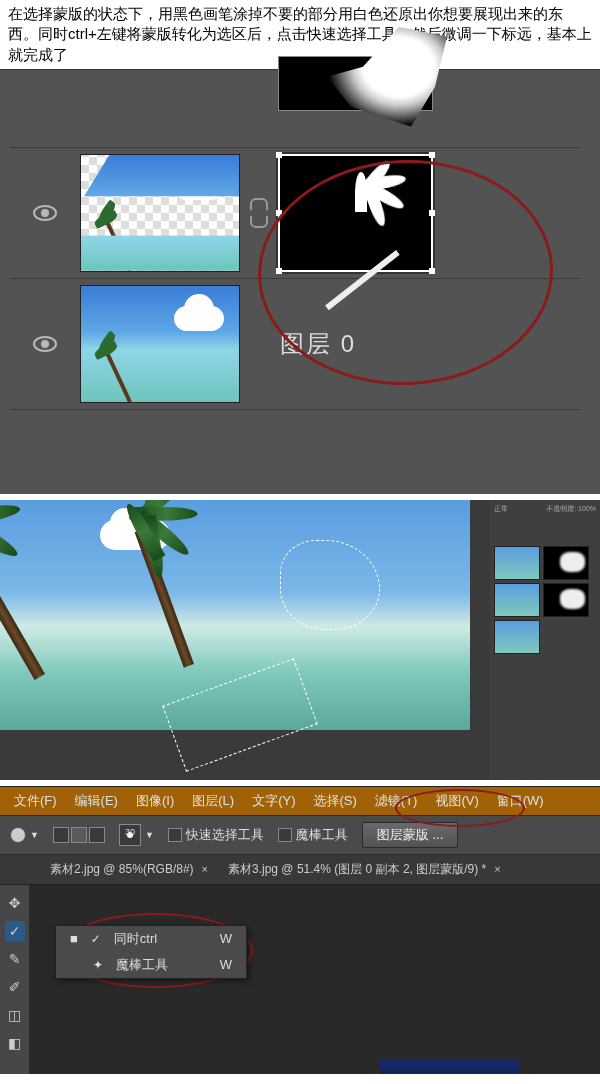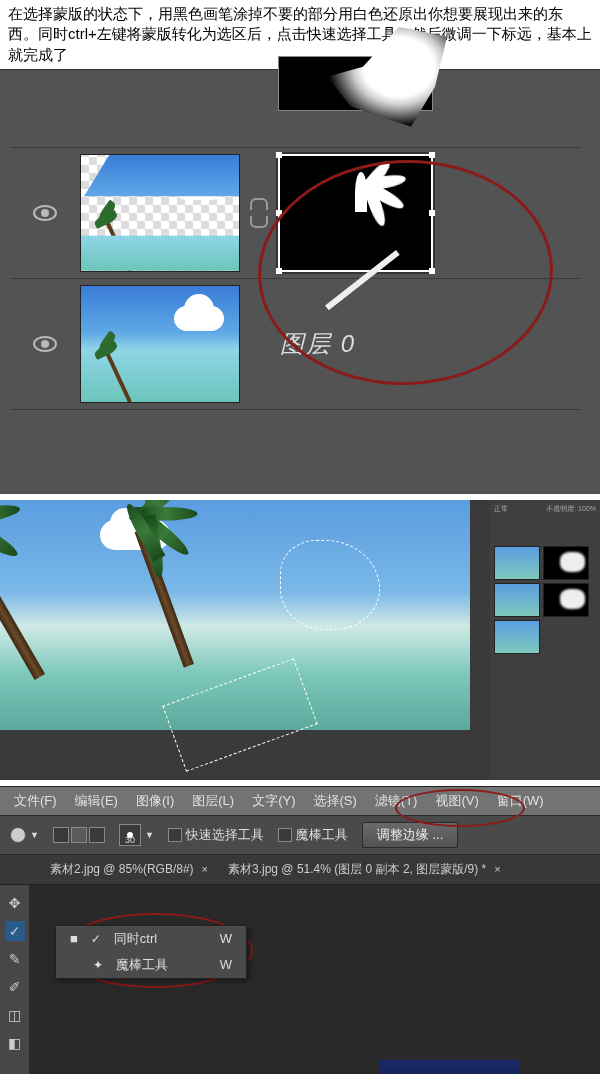--- a/index.html
+++ b/index.html
@@ -1,19 +1,19 @@
 <!DOCTYPE html>
 <html><head>
 <meta charset="utf-8">
 <style>
 * { margin: 0; padding: 0; box-sizing: border-box; }
 body { width: 600px; background: #fff; font-family: "Microsoft YaHei", sans-serif; }
 .instruction { padding: 4px 8px; font-size: 15px; line-height: 1.35; color: #000; background: #fff; }
 .panel1 { background: #535353; padding: 10px 20px 10px 10px; position: relative; height: 425px; border-top: 1px solid #333; }
-.layer-row { display: flex; align-items: center; border-bottom: 1px solid #3a3a3a; padding: 6px 0; font-style: italic; }
+.layer-row { display: flex; align-items: center; border-bottom: 1px solid #3a3a3a; padding: 6px 0; }
 .eye-col { width: 70px; display: flex; justify-content: center; align-items: center; }
 .eye { width: 24px; height: 16px; border: 2px solid #b8b8b8; border-radius: 50%; position: relative; }
 .eye::after { content:''; width: 8px; height: 8px; background: #b8b8b8; border-radius: 50%; position: absolute; top: 2px; left: 6px; }
 .thumb-group { display: flex; align-items: center; gap: 10px; }
 .thumb { width: 160px; height: 118px; background: linear-gradient(180deg,#3a7cd8 0%,#5fa8e6 40%,#8fd5e8 55%,#6cc5ba 100%); border: 1px solid #222; position: relative; overflow: hidden; }
 .thumb.checker { background: repeating-conic-gradient(#ddd 0% 25%, #fff 0% 50%) 0/16px 16px; }
 .thumb.checker::after { content:''; position:absolute; inset:0; background: linear-gradient(180deg,#3a7cd8 0%,#5fa8e6 35%,transparent 36%), linear-gradient(0deg,#6cc5ba 0%,#8fd5e8 30%,transparent 31%); clip-path: polygon(18% 0,100% 0,100% 100%,0 100%,0 40%); }
 .palm { position:absolute; bottom:0; left:30%; width:4px; height:60px; background:#5a3a1a; transform: rotate(-25deg); transform-origin: bottom; }
 .palm::before, .palm::after { content:''; position:absolute; top:-2px; left:-10px; width:24px; height:10px; background:#2d6a2d; border-radius: 50% 10% 50% 10%; }
 .palm::after { left:-6px; top:-8px; transform: rotate(-30deg); }
@@ -50,21 +50,21 @@
 .marquee { position:absolute; border: 1px dashed #fff; }
 .marq1 { top:40px; left:280px; width:100px; height:90px; border-radius: 40% 60% 50% 50%; }
 .marq2 { top:180px; left:170px; width:140px; height:70px; transform: rotate(-20deg); }
 .side2 { width:110px; background:#3f3f3f; padding:4px; font-size:8px; color:#aaa; }
 .mini-layers { display:flex; flex-wrap:wrap; gap:3px; margin-top:22px; }
 .mini { width:46px; height:34px; background: linear-gradient(180deg,#5a9de0,#7fc9bc); border:1px solid #222; }
 .mini.mask { background:#000; position:relative; }
 .mini.mask::after { content:''; position:absolute; top:5px; right:3px; width:25px; height:20px; background:#eee; border-radius:40%; filter: blur(1px);}
 .side2-top { height:20px; display:flex; justify-content:space-between; font-size:7px; }
 
-.panel3 { background:#737373; position: relative; height: 288px; border-top: 1px solid #222; margin-top:6px; }
+.panel3 { background:#a16207; position: relative; height: 288px; border-top: 1px solid #222; margin-top:6px; }
 .menubar { display:flex; gap: 18px; padding: 5px 14px; font-size: 13px; color:#e0e0e0; border-bottom: 1px solid #2a2a2a; }
 .menubar span { cursor: default; }
 .optbar { display:flex; align-items:center; gap:14px; padding: 6px 10px; background:#4a4a4a; border-bottom: 1px solid #2a2a2a; }
 .brush-preset { display:flex; align-items:center; gap:4px; }
 .brush-icon { width:16px; height:16px; background:#ccc; border-radius:50%; border:1px solid #555; }
 .brush-dot { width:22px; height:22px; border:1px solid #888; display:flex; flex-direction:column; align-items:center; justify-content:center; font-size:9px; color:#ddd; background:#3a3a3a; position:relative; }
 .brush-dot::before { content:''; width:6px; height:6px; background:#fff; border-radius:50%; }
 .chev { color:#ddd; font-size:9px; }
 .chk { display:flex; align-items:center; gap:4px; font-size:13px; color:#ddd; }
 .chkbox { width:14px; height:14px; border:1px solid #888; background:#3a3a3a; }
@@ -207,33 +207,33 @@
       <div class="brush-icon"></div>
       <span class="chev">▼</span>
     </div>
     <div style="display:flex;gap:2px;">
       <div style="width:16px;height:16px;border:1px solid #888;background:#3a3a3a;"></div>
       <div style="width:16px;height:16px;border:1px solid #888;background:#5a5a5a;"></div>
       <div style="width:16px;height:16px;border:1px solid #888;background:#3a3a3a;"></div>
     </div>
     <div class="brush-preset">
       <div class="brush-dot">
-          <span style="position:absolute;bottom:0;">30</span>
+          <span style="position:absolute;bottom:8px;">30</span>
         </div>
       <span class="chev">▼</span>
     </div>
     <div class="chk">
       <div class="chkbox"></div>
       <span>快速选择工具</span>
     </div>
     <div class="chk">
       <div class="chkbox"></div>
       <span>魔棒工具</span>
     </div>
-    <div class="btn">调整边缘 ...</div>
+    <div class="btn">图层蒙版 ...</div>
     <div class="circle-annot c2"></div>
   </div>
   <div class="tabs">
     <div class="tab">
       <span>素材2.jpg @ 85%(RGB/8#)</span>
         <span class="close-x">×</span>
     </div>
     <div class="tab">
       <span>素材3.jpg @ 51.4% (图层 0 副本 2, 图层蒙版/9) *</span>
         <span class="close-x">×</span>

